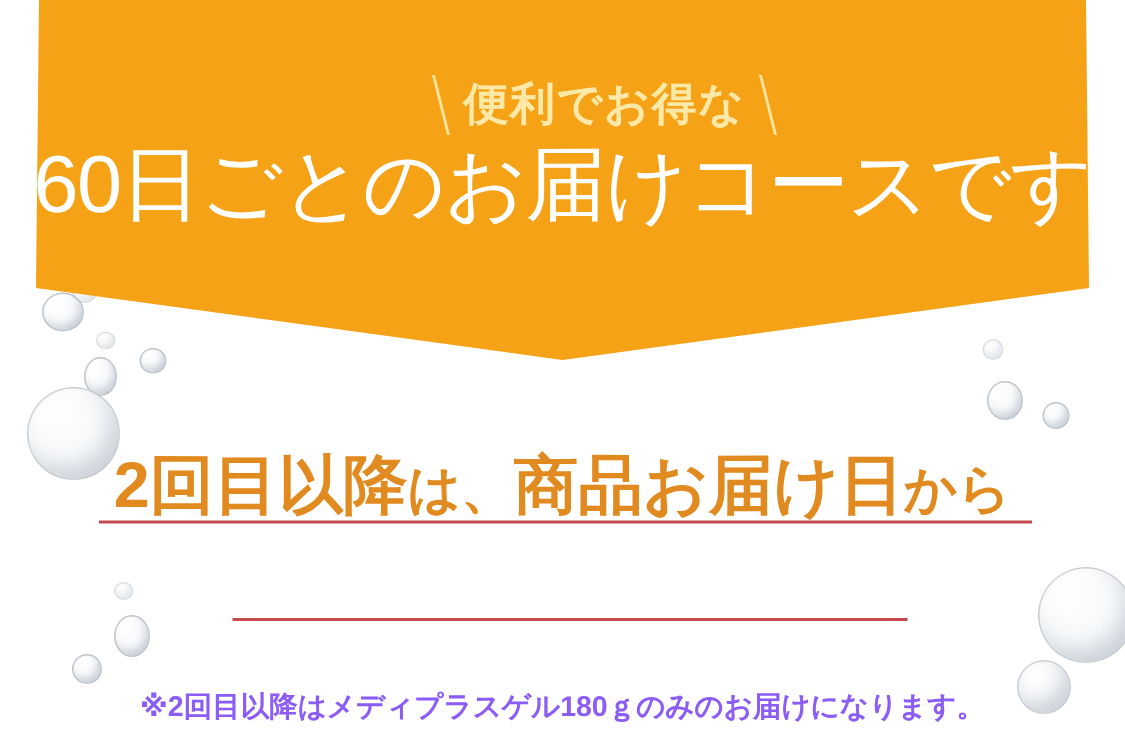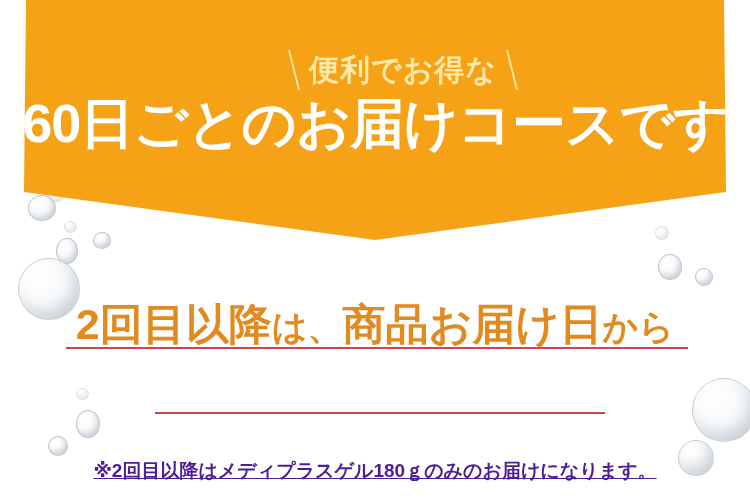--- a/index.html
+++ b/index.html
@@ -38,21 +38,21 @@
     display:block;width:2px;height:40px;
     background:#FBE39B;
   }
   .slash.left{transform:skewX(14deg);}
   .slash.right{transform:skewX(14deg);}
 
   #maintitle{
     top:96px;
     color:#ffffff;
     font-size:54px;
-    font-weight:700;
+    font-weight:400;
     letter-spacing:-1px;
     white-space:nowrap;
   }
 
   
   .headline{
     position:absolute;left:0;width:750px;text-align:center;
     white-space:nowrap;z-index:4;line-height:1;
     color:#E08A20;font-weight:700;
   }
@@ -62,22 +62,22 @@
 
   .rule{
     position:absolute;height:2px;background:#C44A4E;z-index:3;
   }
   #rule1{left:66px;top:347px;width:622px;}
   #rule2{left:155px;top:412px;width:450px;}
 
   
   #footnote{
     position:absolute;left:0;top:458px;width:750px;text-align:center;
-    color:#4c1d95;font-size:19px;font-weight:700;letter-spacing:0px;
-    white-space:nowrap;z-index:4;text-decoration:underline;
+    color:#8b5cf6;font-size:19px;font-weight:700;letter-spacing:0px;
+    white-space:nowrap;z-index:4;
   }
 
   
   .bub{
     position:absolute;border-radius:50%;z-index:1;pointer-events:none;
     border:1px solid rgba(150,158,168,.55);
     background:radial-gradient(circle at 34% 30%,
         rgba(255,255,255,.96) 0%,
         rgba(246,248,250,.85) 42%,
         rgba(214,220,228,.55) 76%,

